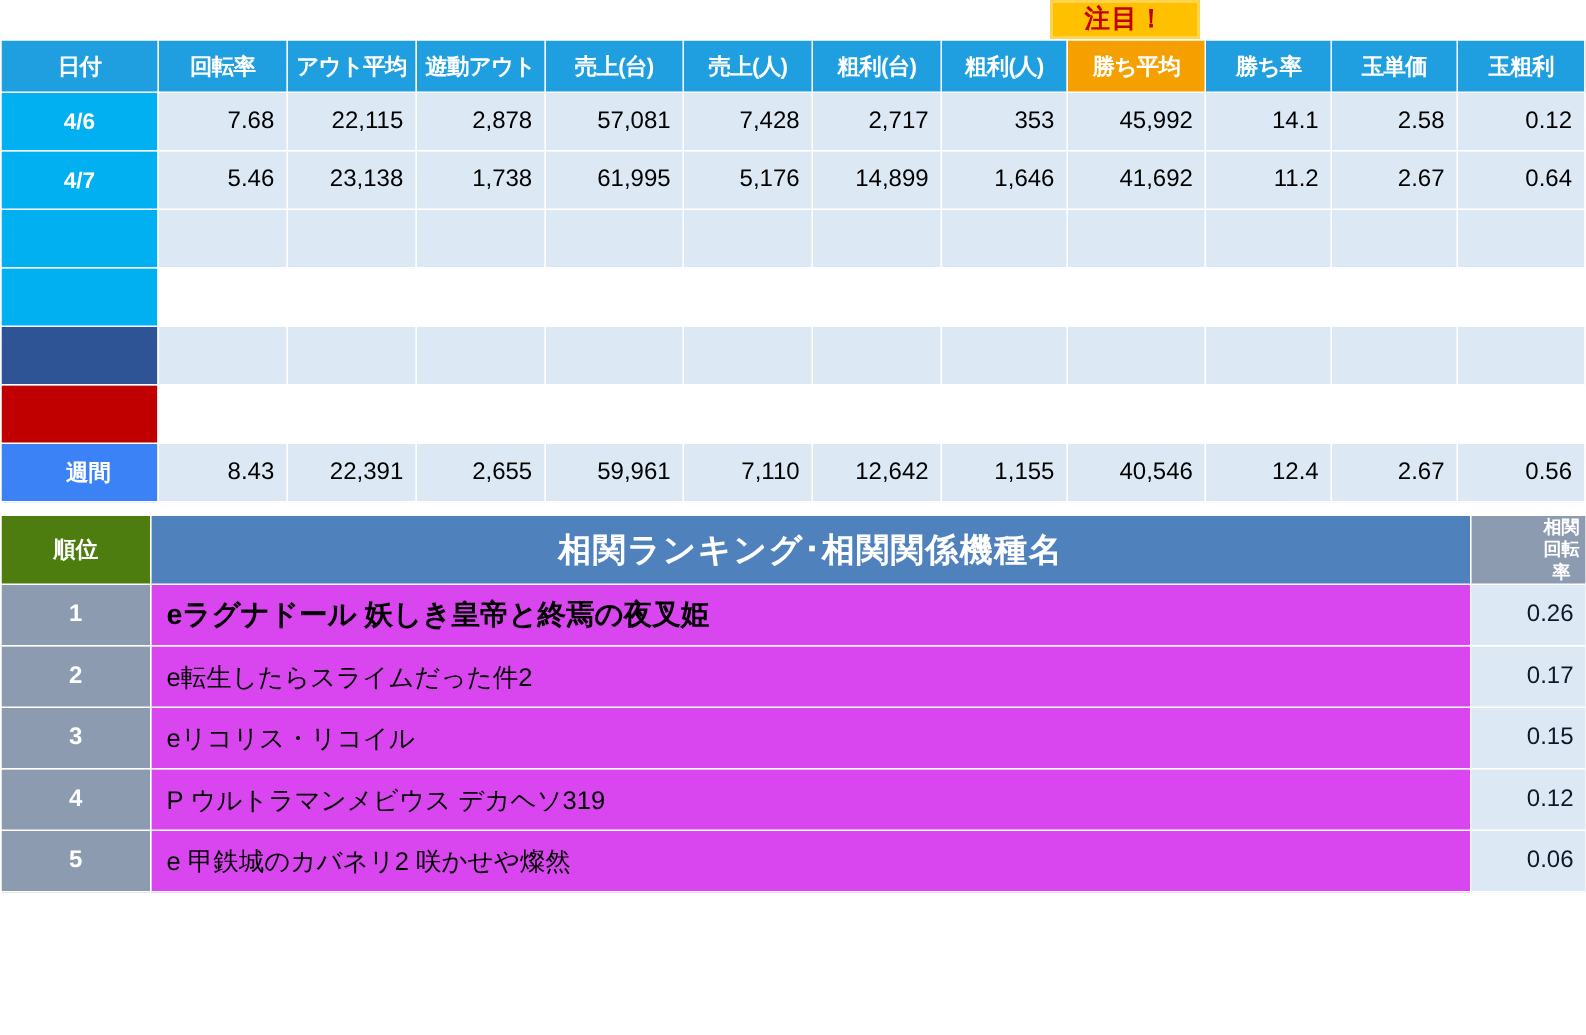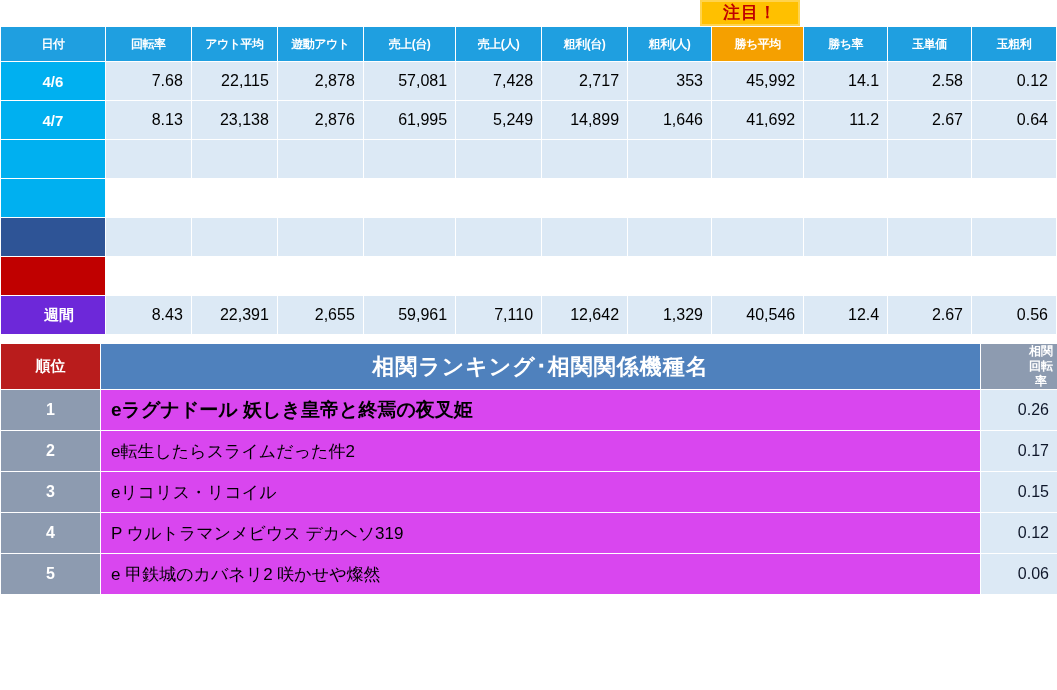--- a/index.html
+++ b/index.html
@@ -51,21 +51,21 @@
     border: 1px solid #ffffff;
     padding: 0;
     font-size: 15px;
   }
   table.main thead th {
     background: #1f9fe0;
     color: #ffffff;
     font-weight: bold;
     height: 34px;
     vertical-align: middle;
-    font-size: 12px;
+    font-size: 15px;
     letter-spacing: -0.5px;
   }
   table.main thead th.highlight {
     background: #f5a000;
     color: #ffffff;
   }
   table.main td.datecell {
     background: #00b0f0;
     color: #ffffff;
     font-weight: bold;
@@ -92,21 +92,21 @@
     height: 38px;
     font-size: 16px;
   }
   table.main td.num.blank {
     color: transparent;
   }
   table.main td.num.white {
     background: #ffffff;
   }
   table.main tr.summary td.datecell {
-    background: #6d28d9;
+    background: #3b82f6;
     padding-left: 12px;
   }
   table.main tr.summary td.num {
     background: #dce9f5;
     font-weight: normal;
   }
 
   .spacer {
     height: 8px;
     background: #ffffff;
@@ -116,21 +116,21 @@
   table.rank {
     border-collapse: collapse;
     width: 1057px;
     table-layout: fixed;
   }
   table.rank th, table.rank td {
     border: 1px solid #ffffff;
     padding: 0;
   }
   table.rank th.rank-head {
-    background: #b91c1c;
+    background: #4d7c0f;
     color: #ffffff;
     font-weight: bold;
     font-size: 15px;
     height: 42px;
     text-align: center;
     vertical-align: middle;
   }
   table.rank th.title-head {
     background: #4f81bd;
     color: #ffffff;
@@ -235,25 +235,25 @@
         <td class="num">7,428</td>
         <td class="num">2,717</td>
         <td class="num">353</td>
         <td class="num">45,992</td>
         <td class="num">14.1</td>
         <td class="num">2.58</td>
         <td class="num">0.12</td>
       </tr>
       <tr>
         <td class="datecell">4/7</td>
-        <td class="num">8.13</td>
+        <td class="num">5.46</td>
         <td class="num">23,138</td>
-        <td class="num">2,876</td>
+        <td class="num">1,738</td>
         <td class="num">61,995</td>
-        <td class="num">5,249</td>
+        <td class="num">5,176</td>
         <td class="num">14,899</td>
         <td class="num">1,646</td>
         <td class="num">41,692</td>
         <td class="num">11.2</td>
         <td class="num">2.67</td>
         <td class="num">0.64</td>
       </tr>
       <tr>
         <td class="datecell empty"></td>
         <td class="num blank"></td>
@@ -311,21 +311,21 @@
         <td class="num blank white"></td>
       </tr>
       <tr class="summary">
         <td class="datecell">週間</td>
         <td class="num">8.43</td>
         <td class="num">22,391</td>
         <td class="num">2,655</td>
         <td class="num">59,961</td>
         <td class="num">7,110</td>
         <td class="num">12,642</td>
-        <td class="num">1,329</td>
+        <td class="num">1,155</td>
         <td class="num">40,546</td>
         <td class="num">12.4</td>
         <td class="num">2.67</td>
         <td class="num">0.56</td>
       </tr>
     </tbody>
   </table>
 
   <div class="spacer"></div>
 

